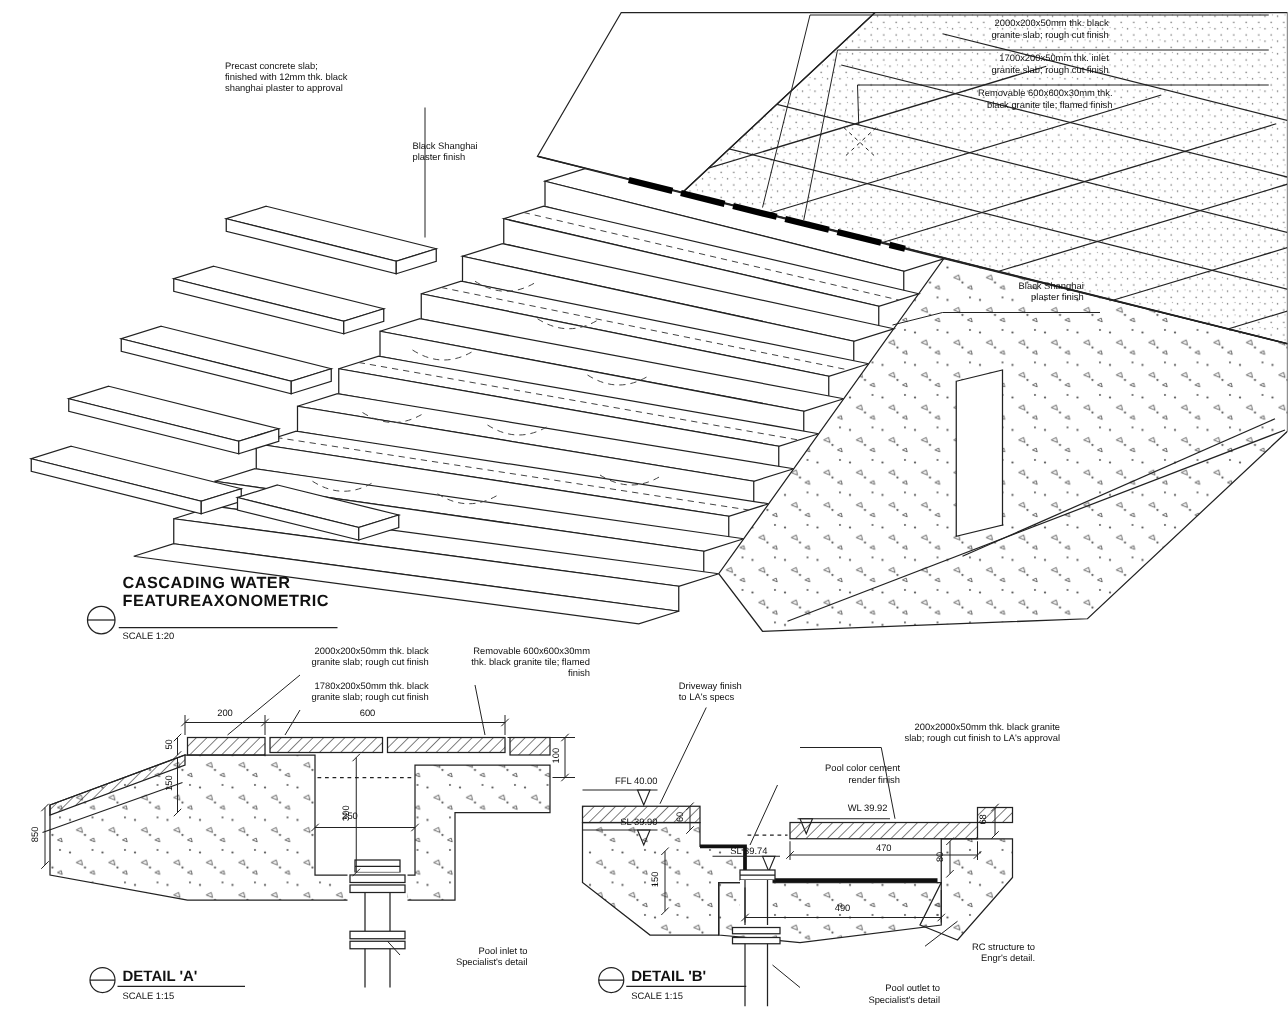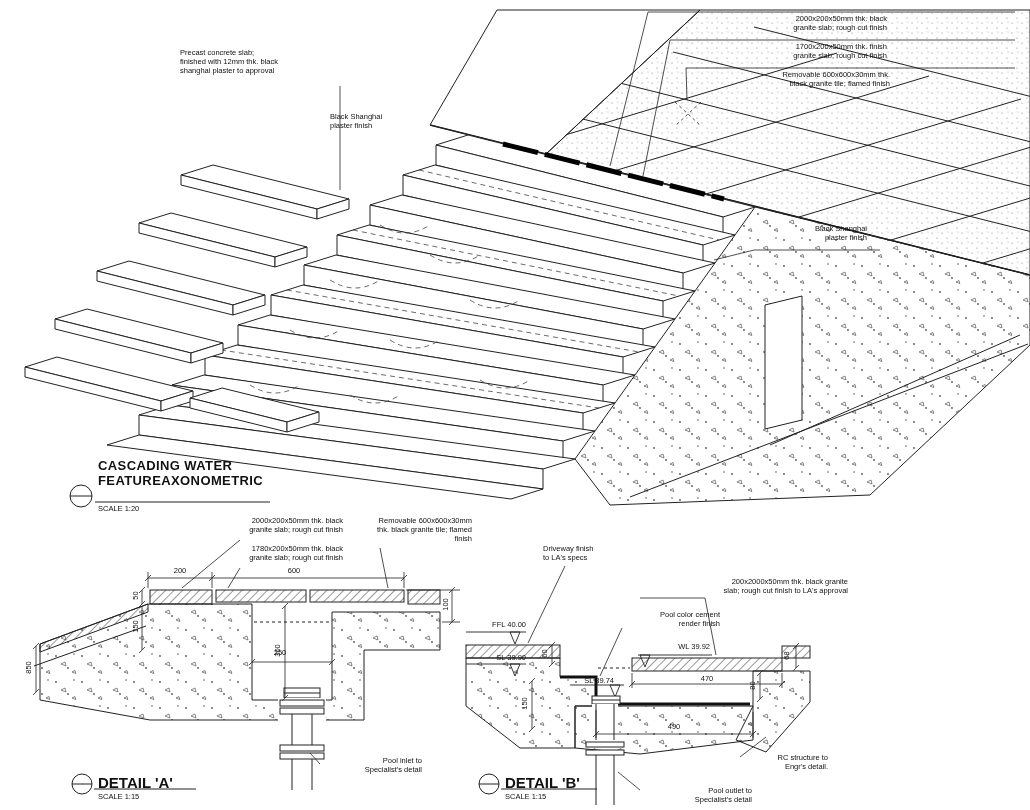--- a/index.html
+++ b/index.html
@@ -6,21 +6,21 @@
   html,body { width:1030px; height:810px; }
   body { position:relative; background:#ffffff; font-family:"Liberation Sans","DejaVu Sans",sans-serif; color:#111; overflow:hidden; }
   svg.base { position:absolute; left:0; top:0; }
   .t { position:absolute; line-height:1.2;text-align:right; }
   .ann { font-size:7.5px; }
   .ctr { text-align:left; }
   .dim { font-size:7.5px; text-align:center; }
   .rot { transform:rotate(-90deg); transform-origin:center center; }
   .ttl { font-size:13px; font-weight:700; letter-spacing:.4px; white-space:nowrap; }
   .scl { font-size:7.5px; white-space:nowrap; }
-  .dttl { font-size:15px; font-weight:700; white-space:nowrap; }
+  .dttl { font-size:12px; font-weight:700; white-space:nowrap; }
 </style>
 </head>
 <body>
 
 <svg class="base" width="1030" height="810" viewBox="0 0 1030 810">
   <defs>
     <pattern id="hatch" width="6" height="6" patternUnits="userSpaceOnUse" patternTransform="rotate(45)">
       <line x1="0" y1="0" x2="0" y2="6" stroke="#333" stroke-width="1"></line>
     </pattern>
     <pattern id="conc" width="26" height="26" patternUnits="userSpaceOnUse">
@@ -294,21 +294,21 @@
 </div>
 <div class="t ann ctr" style="left:330px;top:112px;width:105px">
   <div>Black Shanghai</div>
   <div>plaster finish</div>
 </div>
 <div class="t ann" style="left:712px;top:14px;width:175px">
   <div>2000x200x50mm thk. black</div>
   <div>granite slab; rough cut finish</div>
 </div>
 <div class="t ann" style="left:712px;top:42px;width:175px">
-  <div>1700x200x50mm thk. finish</div>
+  <div>1700x200x50mm thk. inlet</div>
   <div>granite slab; rough cut finish</div>
 </div>
 <div class="t ann" style="left:705px;top:70px;width:185px">
   <div>Removable 600x600x30mm thk.</div>
   <div>black granite tile; flamed finish</div>
 </div>
 <div class="t ann" style="left:757px;top:224px;width:110px">
   <div>Black Shanghai</div>
   <div>plaster finish</div>
 </div>

